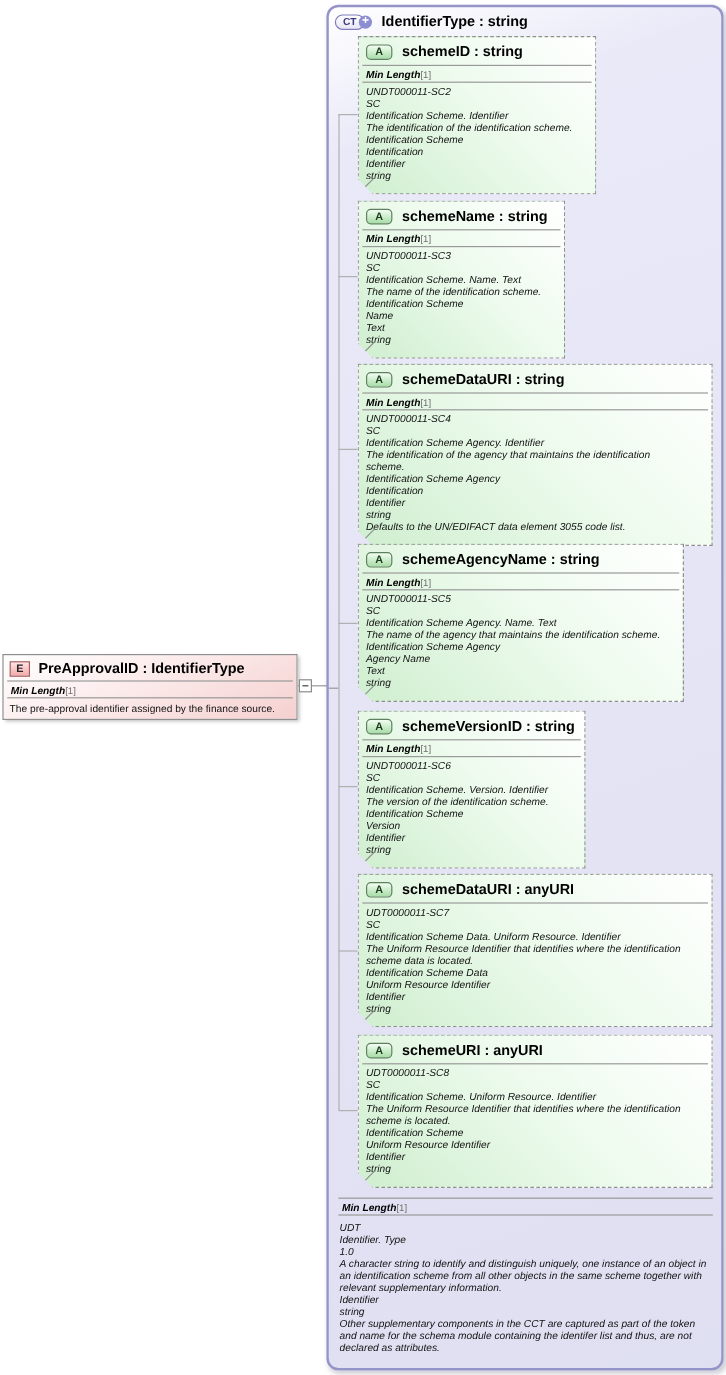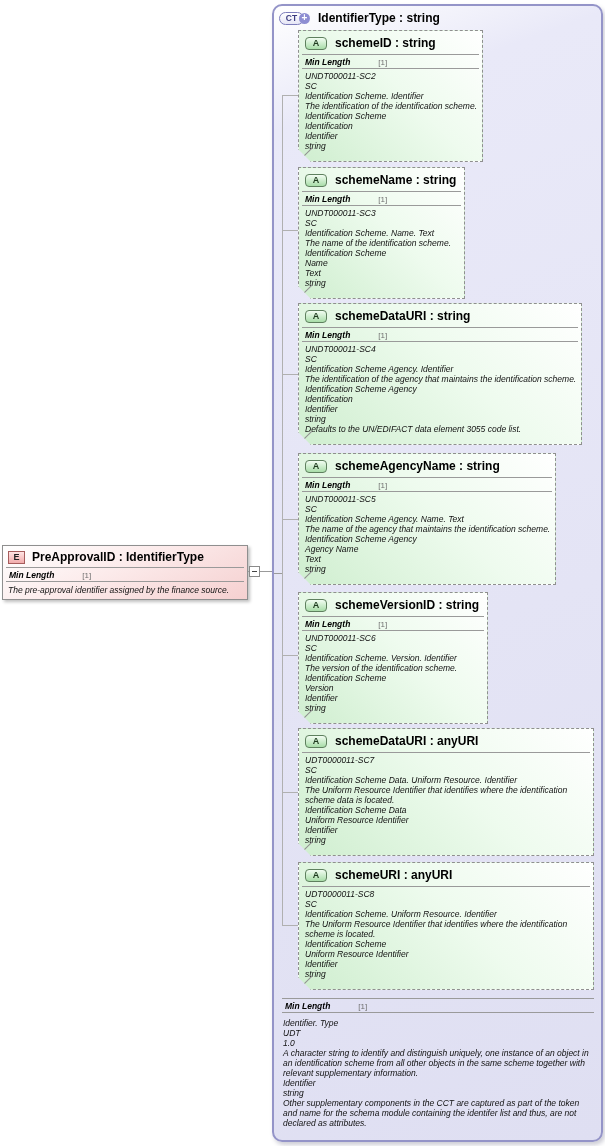--- a/index.html
+++ b/index.html
@@ -22,25 +22,25 @@
     box-shadow:2px 2px 3px rgba(0,0,0,0.25);
   }
   .elem-head { display:flex; align-items:center; gap:7px; padding:4px 5px 3px; }
   .elem-title { font-weight:bold; font-size:12px; color:#000; white-space:nowrap;text-align:center; }
   .e-icon {
     width:17px; height:13px; flex:0 0 auto;
     border:1px solid #a65c5c; background:linear-gradient(#ffe3e3,#f1abab);
     font-size:9px; font-weight:bold; color:#222;
     display:flex; align-items:center; justify-content:center;
   }
-  .elem-annotation { font-style:italic; font-size:8.5px; line-height:10px; padding:3px 5px 4px; color:#111; }
+  .elem-annotation { font-size:8.5px; line-height:10px; padding:3px 5px 4px; color:#111; }
 
   .sep { border-top:1px solid #9a9a9a; margin:0 3px; height:0; }
 
-  .facet-row { display:flex; align-items:baseline; gap:28px; padding:2px 6px 1px; }
+  .facet-row { display:flex; align-items:baseline; gap:0; padding:2px 6px 1px; }
   .facet-name { font-style:italic; font-weight:bold; font-size:8.5px; color:#000; white-space:nowrap; }
   .facet-value { font-size:8px; color:#6f6f6f; }
 
   
   .collapse-box {
     position:absolute; left:249px; top:566px; width:11px; height:11px;
     background:#ffffff; border:1px solid #8a8a8a;
   }
   .collapse-box::after {
     content:""; position:absolute; left:2px; right:2px; top:4px; height:1px; background:#444;
@@ -85,21 +85,21 @@
   }
   .attr-head { display:flex; align-items:center; gap:8px; padding:5px 8px 4px 6px; }
   .attr-title { font-weight:bold; font-size:12px; color:#000; white-space:nowrap; }
   .a-icon {
     width:22px; height:13px; flex:0 0 auto;
     border:1px solid #5e805e; border-radius:4px;
     background:linear-gradient(#f2fdf2,#a8dda8);
     font-size:9px; font-weight:bold; color:#1e3a1e;
     display:flex; align-items:center; justify-content:center;
   }
-  .desc { padding:2px 5px 10px 6px; font-style:italic; font-size:8.5px; line-height:10px; color:#111; }
+  .desc { padding:2px 19px 10px 6px; font-style:italic; font-size:8.5px; line-height:10px; color:#111; }
   .desc div { min-height:10px; }
 
   
   .ct-facet { position:absolute; left:8px; right:7px; top:992px; }
   .ct-facet .facet-row { padding:2px 3px 1px; }
   .ct-footer {
     position:absolute; left:9px; right:10px; top:1012px;
     font-style:italic; font-size:8.5px; line-height:10px; color:#111;
   }
   .ct-footer div { min-height:10px; }
@@ -293,21 +293,21 @@
   <div class="ct-facet">
     <div class="sep" style="margin:0;"></div>
     <div class="facet-row">
       <span class="facet-name">Min Length</span>
       <span class="facet-value">[1]</span>
     </div>
     <div class="sep" style="margin:0;"></div>
   </div>
 
   <div class="ct-footer">
+      <div>UDT</div>
       <div>Identifier. Type</div>
-      <div>UDT</div>
       <div>1.0</div>
       <div>A character string to identify and distinguish uniquely, one instance of an object in an identification scheme from all other objects in the same scheme together with relevant supplementary information.</div>
       <div>Identifier</div>
       <div>string</div>
       <div>Other supplementary components in the CCT are captured as part of the token and name for the schema module containing the identifer list and thus, are not declared as attributes.</div>
     </div>
 </div>
 
 </body></html>

